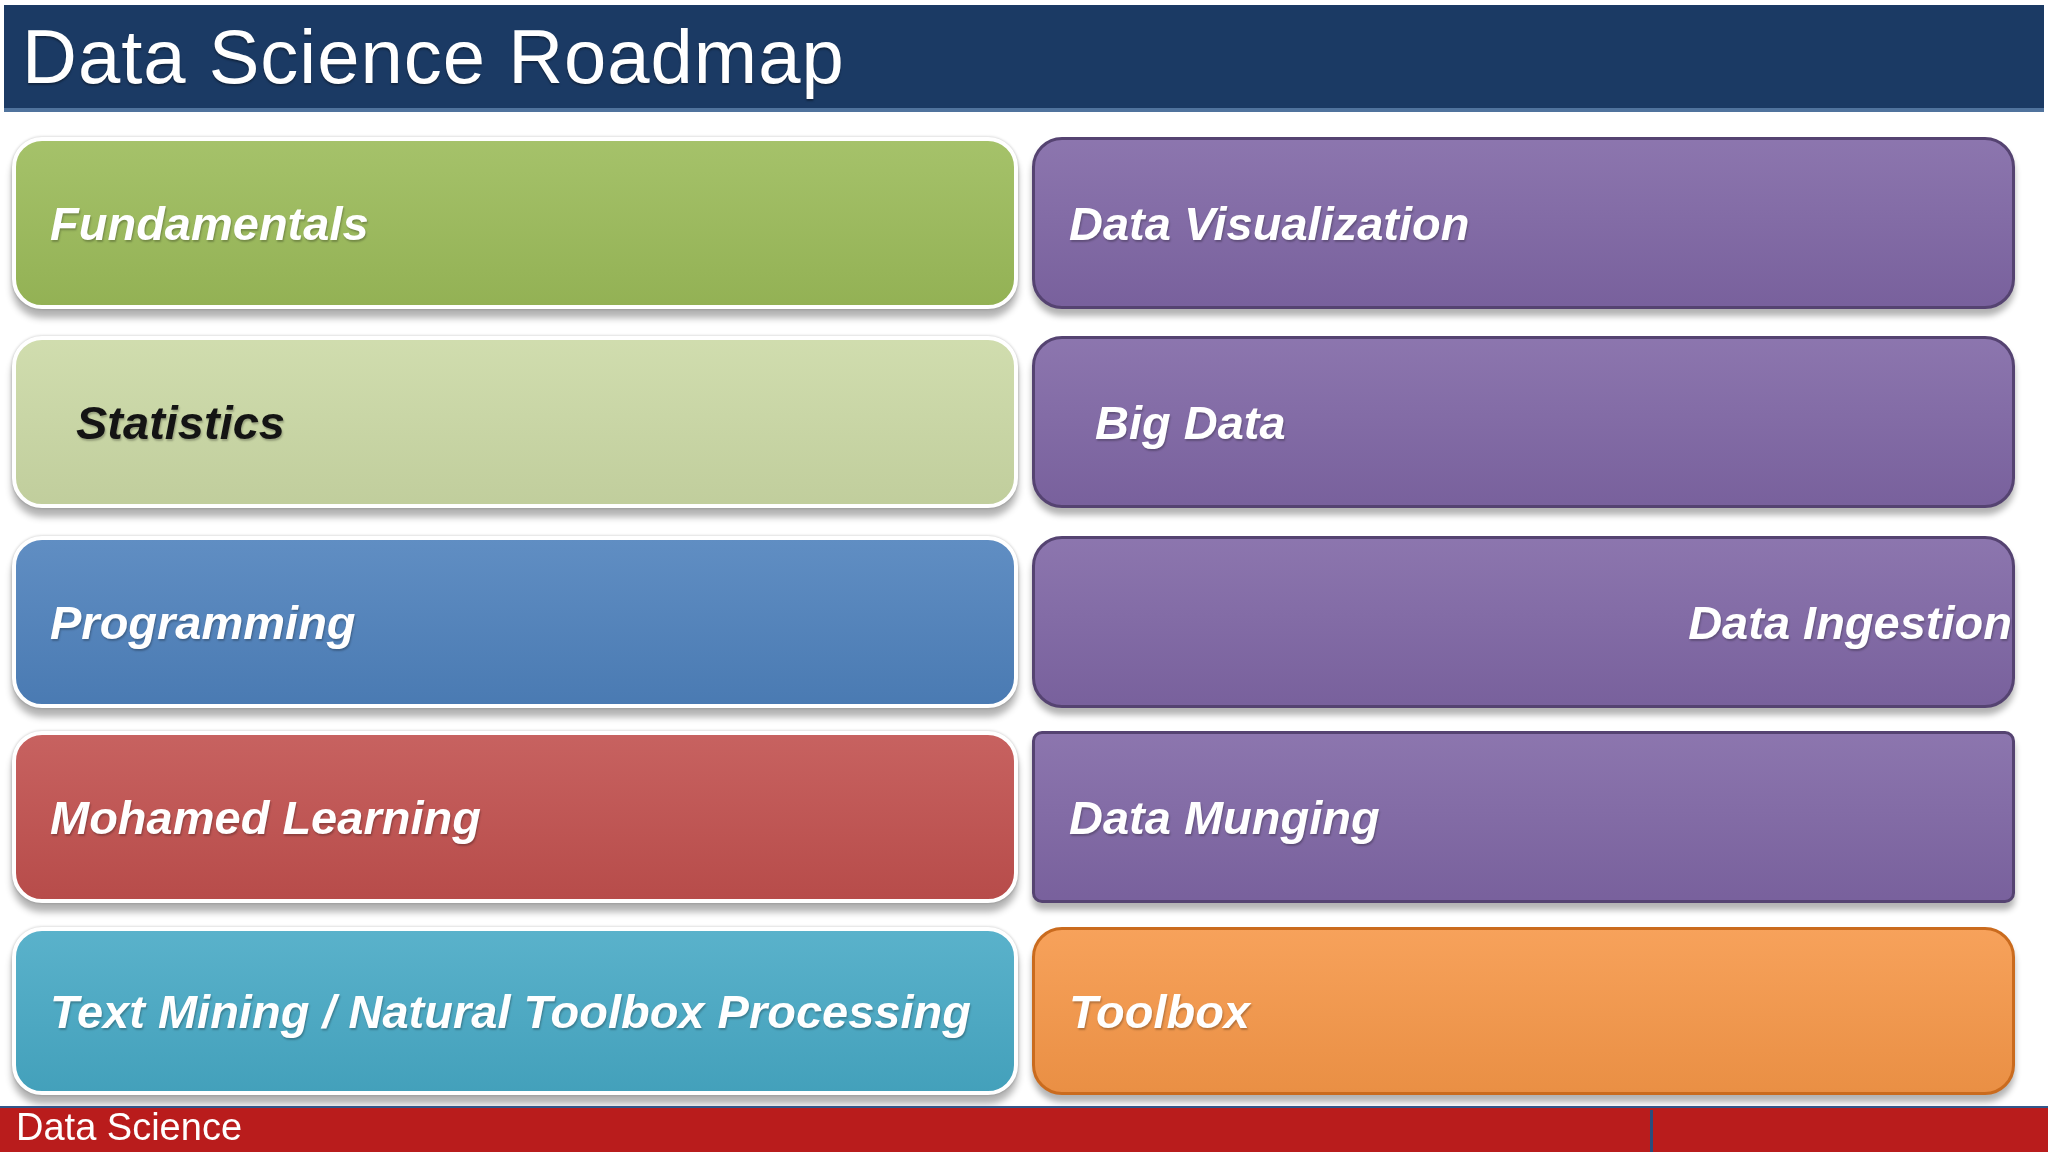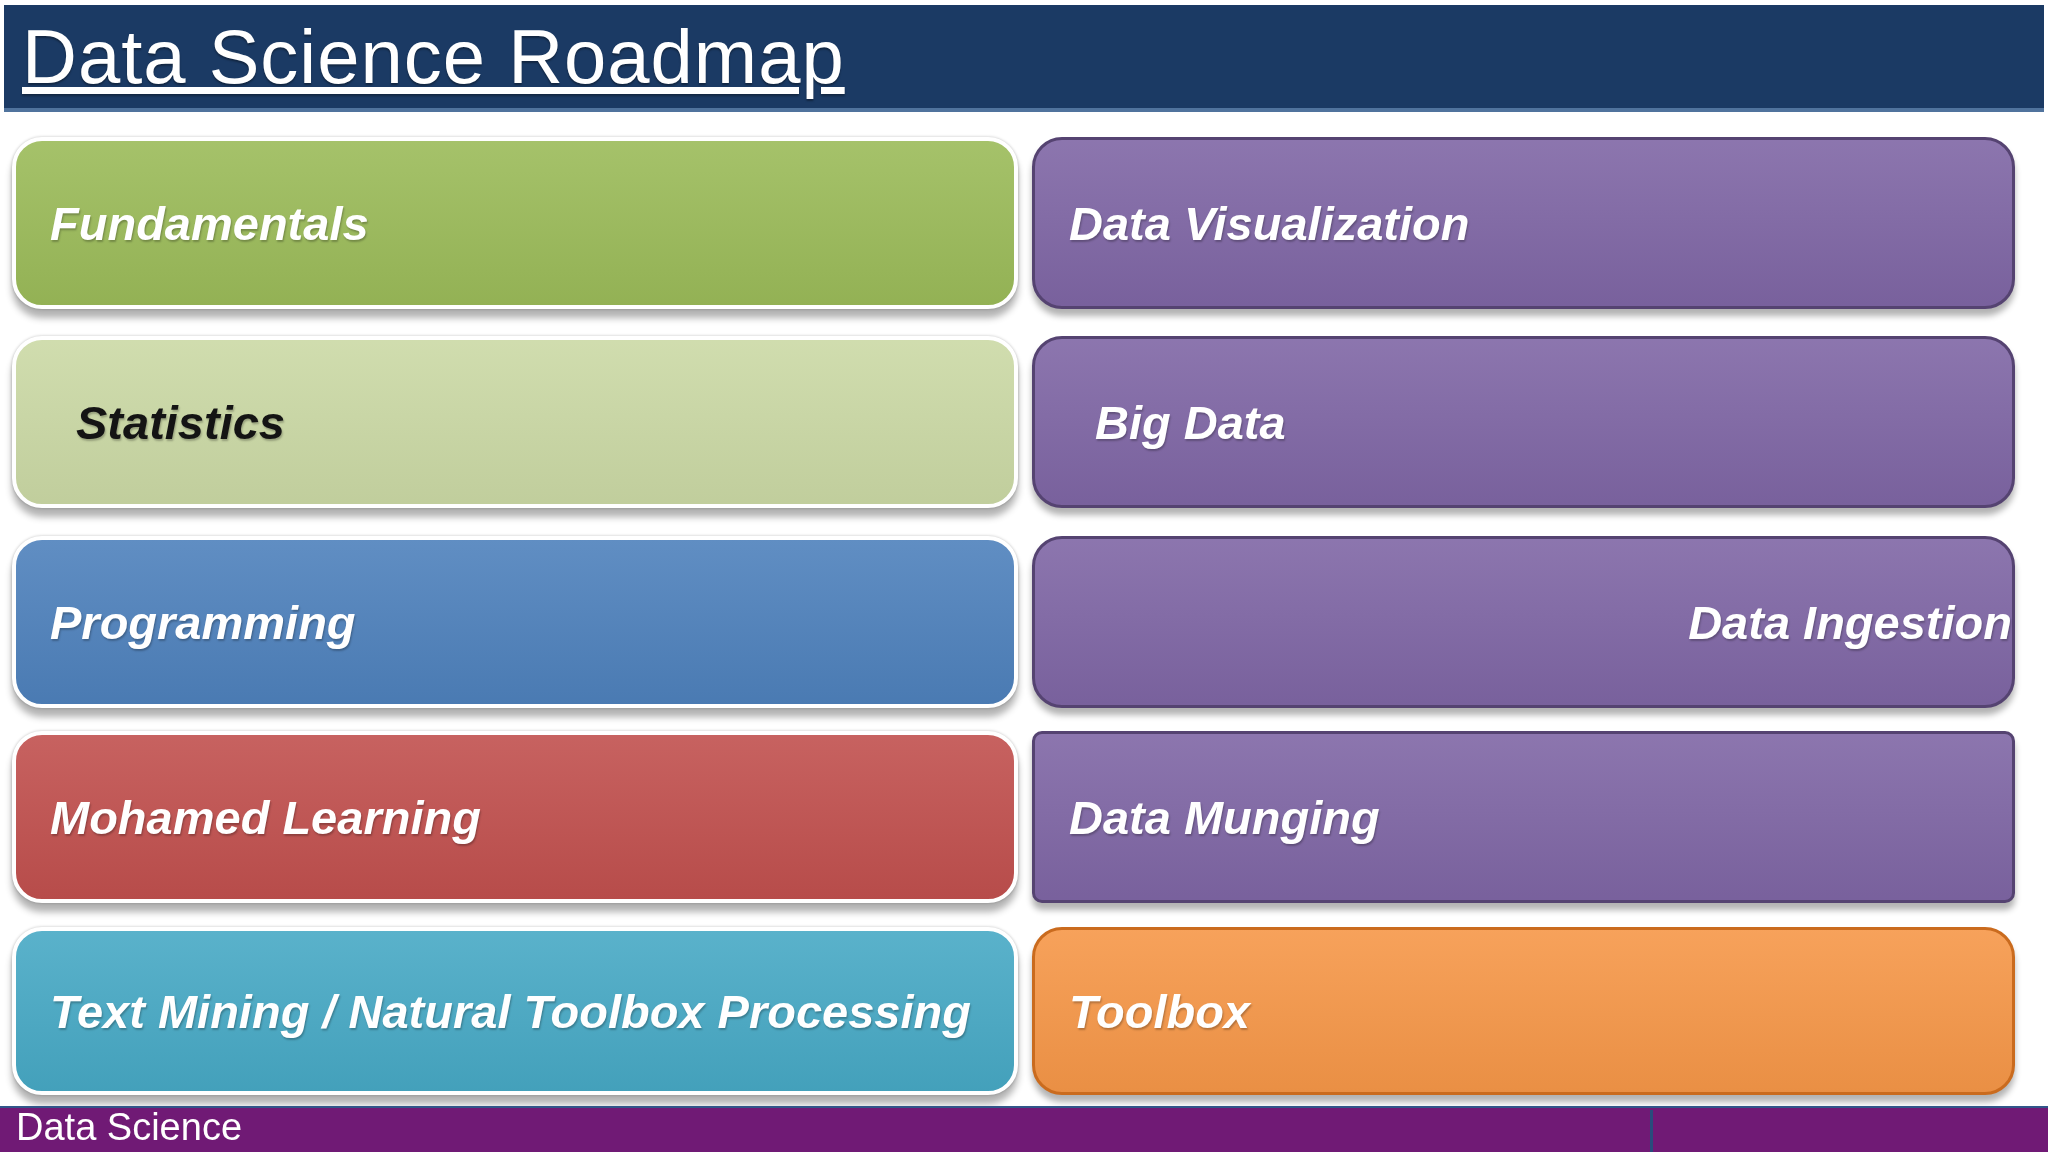--- a/index.html
+++ b/index.html
@@ -10,21 +10,20 @@
   
   .header-bar{
     position:absolute;left:4px;top:5px;width:2040px;height:103px;
     border-bottom:4px solid #50739d;
     display:flex;align-items:center;
   }
   .slide-title{
     color:#ffffff;font-size:76px;font-weight:400;letter-spacing:1px;
     padding-left:18px;white-space:nowrap;
     text-shadow:0 2px 2px rgba(0,0,0,0.35);
-    text-decoration:underline;
   }
   
   .box{
     position:absolute;border-radius:30px;box-sizing:border-box;
     display:flex;align-items:center;
     background-image:linear-gradient(rgba(255,255,255,0.10), rgba(0,0,0,0.05));
   }
   .box .box-label{
     font-style:italic;font-weight:bold;font-size:47px;letter-spacing:0px;
     padding-left:34px;white-space:nowrap;
@@ -103,16 +102,16 @@
 </div>
 
 <div class="box right-style rcol row4" style="background-color: rgb(127, 102, 165); border-color: rgb(85, 67, 113); color: rgb(255, 255, 255); border-radius: 10px;">
   <span class="box-label">Data Munging</span>
 </div>
 
 <div class="box right-style rcol row5" style="background-color: rgb(246, 151, 72); border-color: rgb(202, 107, 30); color: rgb(255, 255, 255);">
   <span class="box-label">Toolbox</span>
 </div>
 
-<div class="footer-bar" style="background-color: #701a75;">
+<div class="footer-bar" style="background-color: #b91c1c;">
   <div class="footer-left">Data Science</div>
   <div class="footer-divider"></div>
 </div>
 
 </body></html>

